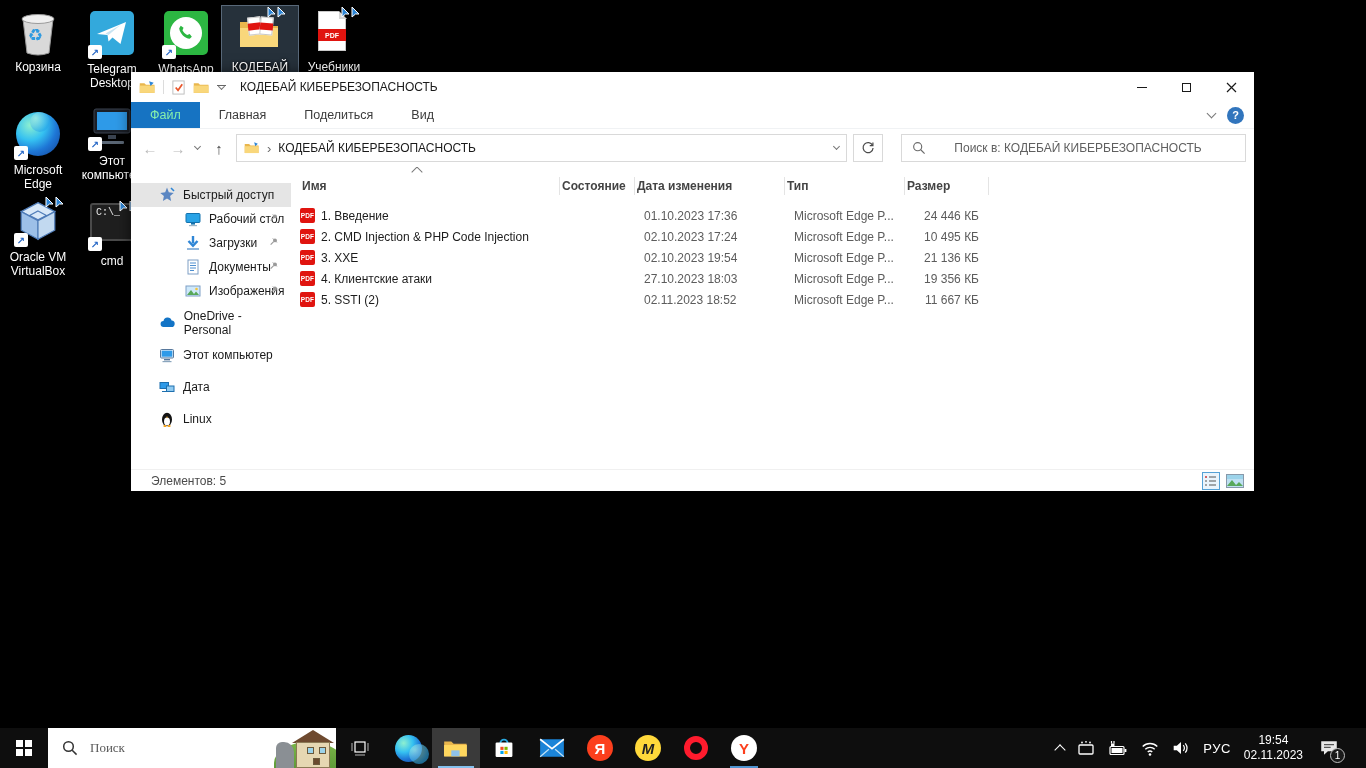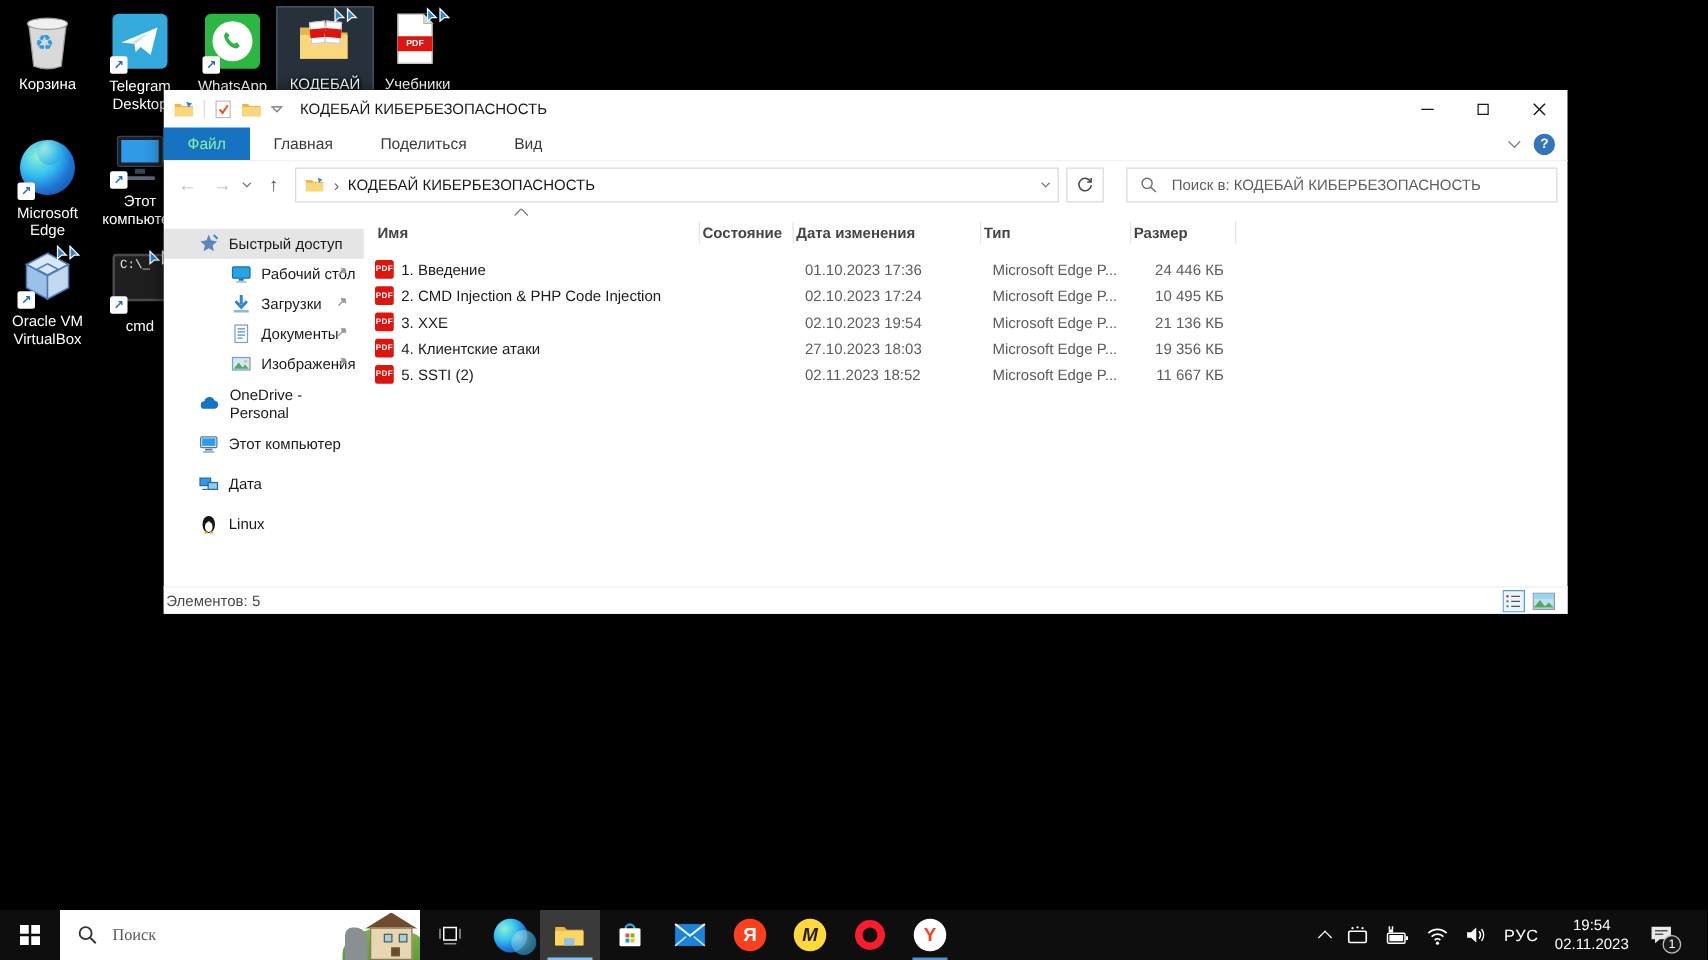--- a/index.html
+++ b/index.html
@@ -46,21 +46,21 @@
   .chev.sm{width:5px;height:5px;}
 
   .addrrow{height:38px;display:flex;align-items:center;padding:0 8px;gap:6px;}
   .navbtn{width:22px;text-align:center;font-size:15px;}
   .navbtn.disabled{color:#b9b9b9;}
   .navbtn.dark{color:#4d4d4d;}
   .addrbox{width:612px;height:28px;border:1px solid #d9d9d9;display:flex;align-items:center;gap:7px;padding:0 7px;font-size:12px;color:#1a1a1a;}
   .addrbox .flexsp{flex:1;}
   .crumbchev{color:#6a6a6a;font-size:13px;}
   .iconbtn{width:30px;height:28px;border:1px solid #d9d9d9;display:flex;align-items:center;justify-content:center;}
-  .searchbox{width:345px;height:28px;border:1px solid #d9d9d9;display:flex;align-items:center;gap:9px;padding:0 10px;}
+  .searchbox{width:345px;height:28px;border:1px solid #d9d9d9;display:flex;align-items:center;gap:26px;padding:0 10px;}
   .searchbox input{border:none;outline:none;flex:1;font-size:12px;color:#333;font-family:inherit;background:transparent;}
   .searchbox input::placeholder{color:#5f5f5f;opacity:1;}
 
   .content{position:absolute;top:95px;bottom:22px;left:0;right:0;display:flex;overflow:hidden;}
   .sidebar{width:160px;padding-top:16px;flex:none;font-size:12px;color:#1a1a1a;}
   .sitem{height:24px;display:flex;align-items:center;gap:8px;padding-left:28px;position:relative;}
   .sitem.child{padding-left:54px;}
   .sitem.selected{background:#e5e5e5;}
   .sitem.gap{margin-top:8px;}
   .pin{position:absolute;right:10px;top:6px;}
@@ -75,21 +75,21 @@
   .col-type{width:120px;padding-left:9px;}
   .col-size{width:84px;padding-left:9px;text-align:right;}
   .frow{display:flex;height:21px;align-items:center;color:#5c5c5c;}
   .frow .name{width:260px;display:flex;align-items:center;gap:6px;color:#1c1c1c;}
   .frow .c{padding-left:9px;}
   .frow .size{width:84px;text-align:right;padding-right:10px;}
   .pdfbadge{width:15px;height:15px;background:#e0140f;border-radius:2px;color:#fff;font-size:6.5px;font-weight:bold;
     display:flex;align-items:center;justify-content:center;flex:none;letter-spacing:.2px;}
 
   .statusbar{position:absolute;left:0;right:0;bottom:0;height:22px;border-top:1px solid #f0f0f0;display:flex;align-items:center;
-    font-size:12px;color:#4a4a4a;padding-left:2px;background:#fff;}
+    font-size:12px;color:#4a4a4a;padding-left:20px;background:#fff;}
   .viewbtns{margin-left:auto;display:flex;gap:6px;margin-right:10px;}
 
   
   #taskbar{position:absolute;left:0;bottom:0;width:1366px;height:40px;background:#0e0e0e;display:flex;align-items:stretch;color:#fff;z-index:50;}
   .tcell{width:48px;display:flex;align-items:center;justify-content:center;position:relative;flex:none;}
   .tcell.active{background:#3a3a3a;}
   .underline{position:absolute;bottom:0;left:6px;right:6px;height:2px;background:#85c1ee;}
   .underline.thin{left:10px;right:10px;background:#4f94d0;}
   .startlogo{display:grid;grid-template-columns:7px 7px;grid-template-rows:7px 7px;gap:1.5px;}
   .startlogo div{background:#fff;}

